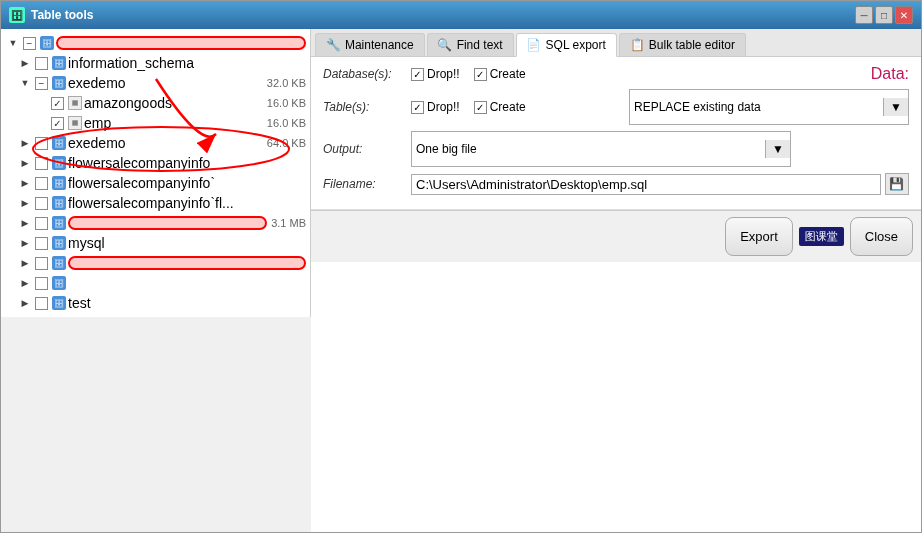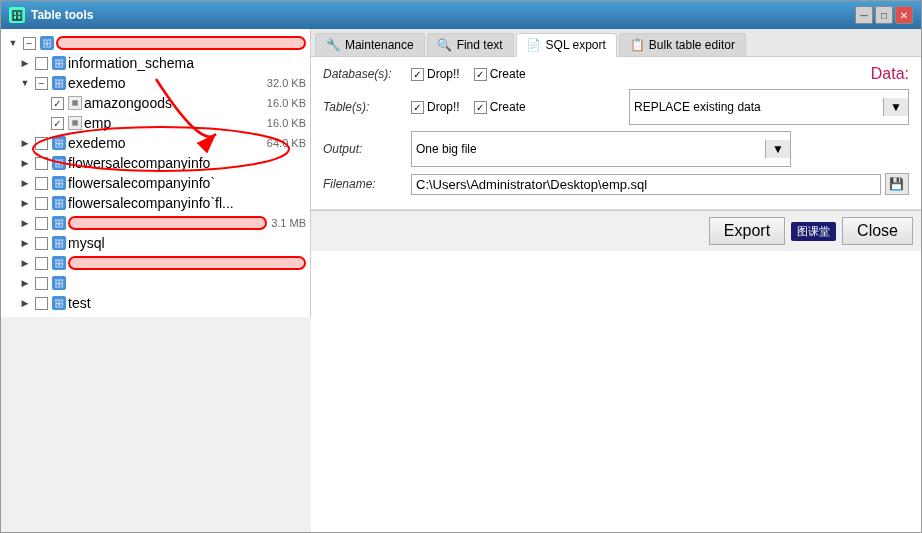--- a/index.html
+++ b/index.html
@@ -65,21 +65,21 @@
     .file-input-row { display: flex; align-items: center; gap: 4px; flex: 1; }
     .file-path { flex: 1; border: 1px solid #aaa; padding: 2px 4px; font-size: 13px; background: white; }
     .file-btn { width: 24px; height: 22px; background: #e8e8e8; border: 1px solid #aaa; display: flex; align-items: center; justify-content: center; cursor: pointer; }
 
     
     .content-area { flex: 1; padding: 12px; color: #cc0000; font-size: 13px; line-height: 1.8; overflow-y: auto; }
     .content-text { margin-bottom: 20px; }
 
     
     .bottom-bar { display: flex; justify-content: flex-end; align-items: center; padding: 6px 8px; border-top: 1px solid #ccc; background: #f0f0f0; gap: 6px; }
-    .btn { padding: 4px 14px; border: 1px solid #aaa; background: linear-gradient(to bottom, #f8f8f8, #e0e0e0); cursor: pointer; font-size: 16px; border-radius: 0; }
+    .btn { padding: 11px 14px; border: 1px solid #aaa; background: linear-gradient(to bottom, #f8f8f8, #e0e0e0); cursor: pointer; font-size: 13px; border-radius: 8px; }
 
     .watermark { display: flex; align-items: center; gap: 4px; font-size: 11px; color: #666; }
     .watermark-box { background: #1a1a6e; color: white; padding: 2px 6px; font-size: 11px; border-radius: 2px; }
 
     .left-panel-container { position: relative; width: 310px; }
 
     .data-label { color: #be185d; font-size: 16px; }
   </style>
 </head>
 <body>

